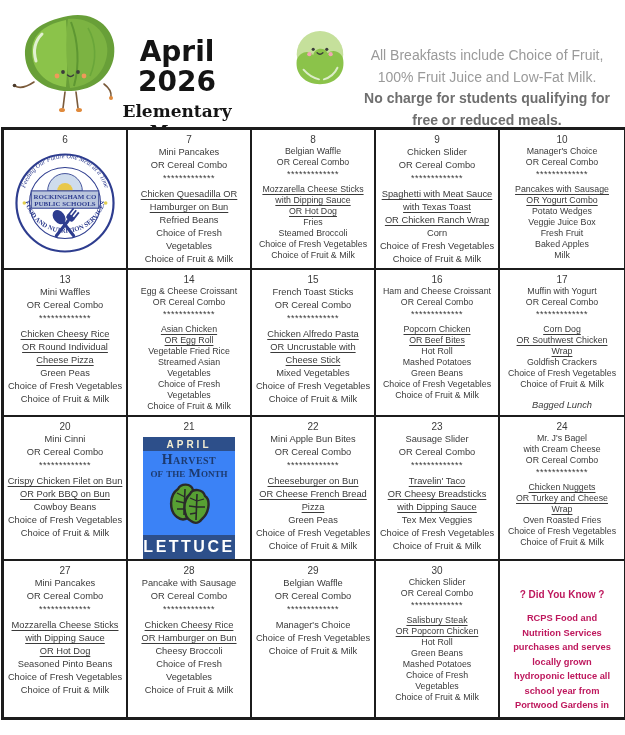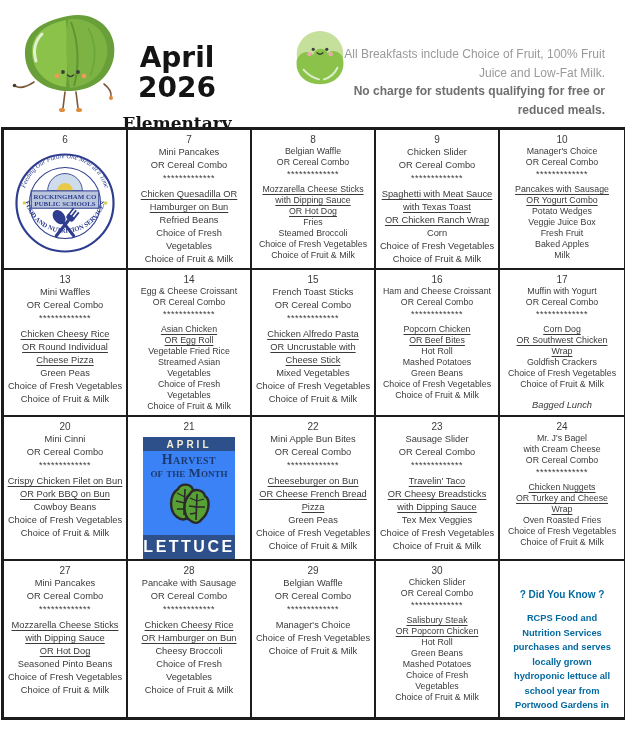--- a/index.html
+++ b/index.html
@@ -4,24 +4,24 @@
 <style>
   html,body { margin:0; padding:0; }
   body {
     width:625px; height:735px; background:#ffffff; position:relative;
     font-family:"Liberation Sans", sans-serif; -webkit-font-smoothing:antialiased;
   }
   
   .header { position:absolute; top:0; left:0; width:625px; height:127px; }
   .mascot { position:absolute; left:8px; top:10px; }
   .title-block { position:absolute; left:94px; top:33px; width:166px; text-align:center; color:#141414; }
-  .title { font-family:"DejaVu Sans", sans-serif; font-size:28px; font-weight:bold; line-height:30px; margin:10px; }
+  .title { font-family:"DejaVu Sans", sans-serif; font-size:28px; font-weight:bold; line-height:30px; margin:4px; }
   .subtitle { font-family:"DejaVu Serif", serif; font-size:17px; font-weight:bold; line-height:20px; margin:3px 0 0; }
   .cabbage { position:absolute; left:289px; top:26px; }
-  .info { position:absolute; right:20px; top:45px; width:270px; text-align:right; font-size:12px; line-height:1.55; }
+  .info { position:absolute; right:3px; top:45px; width:270px; text-align:center; font-size:14px; line-height:1.55; }
   .info-l1 { color:#9a9a9a; }
   .info-l2, .info-l3 { color:#6f6f6f; font-weight:bold; }
 
   
   .calendar {
     position:absolute; top:127px; left:1px; width:620px;
     border:3px solid #1c1c1c; background:#fff;
     display:grid; grid-template-columns:repeat(5,1fr);
     grid-template-rows:140px 147px 144px 156px;
   }
@@ -44,21 +44,21 @@
   
   .harvest-badge { width:92px; margin:4px auto 0; }
   .hb-top { background:#2d4f8a; color:#f3edd2; font-size:10px; font-weight:bold; letter-spacing:3px; padding:2px 0 1px; }
   .hb-mid { background:#3b82f6; padding:2px 0 4px; }
   .hb-t1 { font-family:"Liberation Serif", serif; font-variant:small-caps; font-weight:bold; color:#1d3a6e; font-size:14px; line-height:14px; letter-spacing:.5px; }
   .hb-t2 { font-family:"Liberation Serif", serif; font-variant:small-caps; font-weight:bold; color:#1d3a6e; font-size:13px; line-height:11px; }
   .hb-leaf { margin-top:3px; }
   .hb-bottom { background:#2d4f8a; color:#ffffff; font-weight:bold; font-size:16px; letter-spacing:2.5px; padding:3px 0; }
 
   
-  .dyk { padding:24px 6px 0; color:#0369a1; font-weight:bold; }
+  .dyk { padding:24px 6px 0; color:#be185d; font-weight:bold; }
   .dyk-title { font-size:10px; line-height:13px; margin-bottom:10px; }
   .dyk-body { font-size:9.3px; line-height:14.5px; }
 </style>
 </head>
 <body>
 
 <div class="header">
 
   <svg class="mascot" width="122" height="112" viewBox="0 0 122 112">
     <path d="M60,6 C88,0 110,20 106,46 C103,66 87,80 63,81 C38,82 18,68 17,45 C16,22 34,11 60,6 Z" fill="#689f38"></path>

